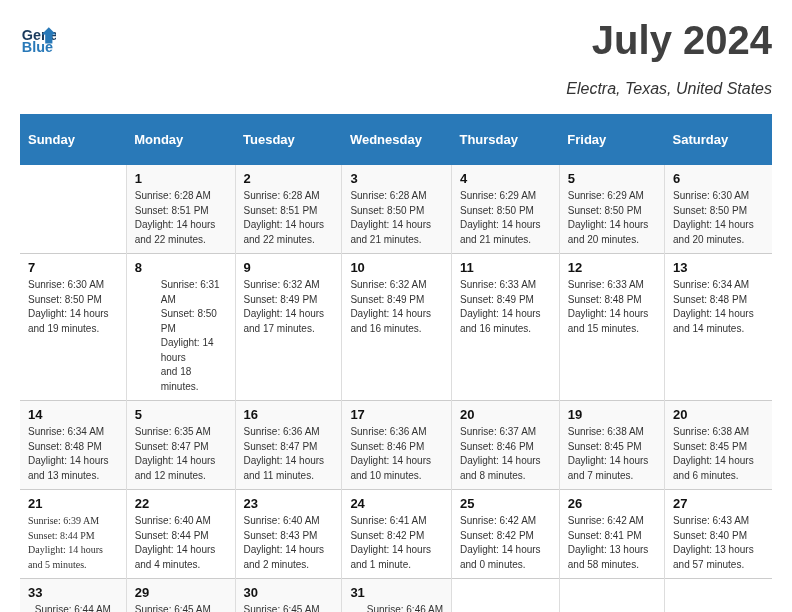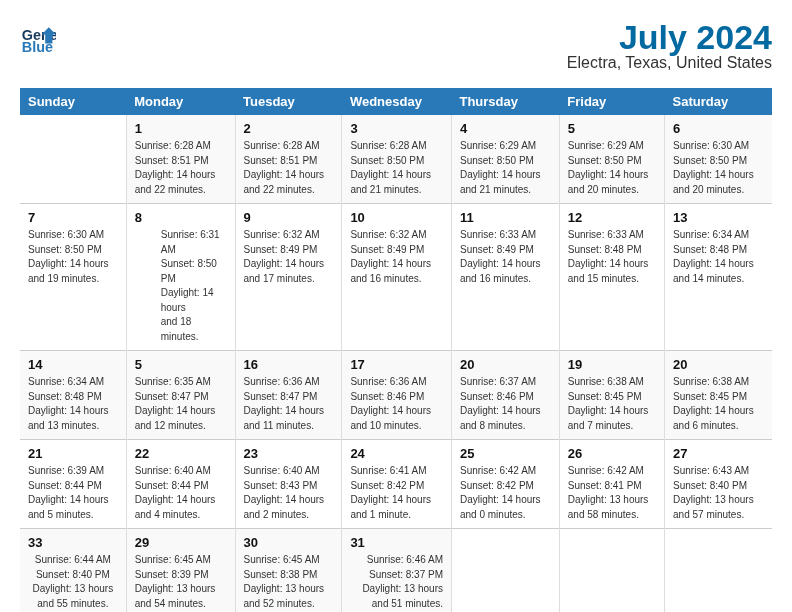--- a/index.html
+++ b/index.html
@@ -22,40 +22,41 @@
       gap: 4px;
     }
     .logo-icon {
       width: 36px;
       height: 36px;
     }
     .title-section {
       text-align: right;
     }
     .month-title {
-      font-size: 34px;
+      font-size: 40px;
       font-weight: bold;
-      color: #0369a1;
+      color: #404040;
       line-height: 1;
     }
     .location {
       font-size: 16px;
       color: #333;
-      margin-top: 0;
+      margin-top: 20px;
+      font-style: italic;
     }
     table {
       width: 100%;
       border-collapse: collapse;
       font-size: 11px;
     }
     thead tr th {
       background-color: #2979b8;
       color: #fff;
       text-align: left;
-      padding: 6px 8px;
+      padding: 18px 8px;
       font-size: 13px;
       font-weight: bold;
     }
     tbody tr {
       border-bottom: 1px solid #ccc;
     }
     tbody tr:nth-child(odd) {
       background-color: #f9f9f9;
     }
     tbody tr:nth-child(even) {
@@ -255,21 +256,21 @@
           <div class="day-number">20</div>
           <div class="day-info" style="white-space: pre-line;">Sunrise: 6:38 AM
 Sunset: 8:45 PM
 Daylight: 14 hours
 and 6 minutes.</div>
         </td>
       </tr>
       <tr>
         <td>
           <div class="day-number">21</div>
-          <div class="day-info" style="white-space: pre-line;">Sunrise: 6:39 AM
+          <div class="day-info" style="white-space: pre-line; font-family: Liberation Serif, serif;">Sunrise: 6:39 AM
 Sunset: 8:44 PM
 Daylight: 14 hours
 and 5 minutes.</div>
         </td>
         <td>
           <div class="day-number">22</div>
           <div class="day-info" style="white-space: pre-line;">Sunrise: 6:40 AM
 Sunset: 8:44 PM
 Daylight: 14 hours
 and 4 minutes.</div>

